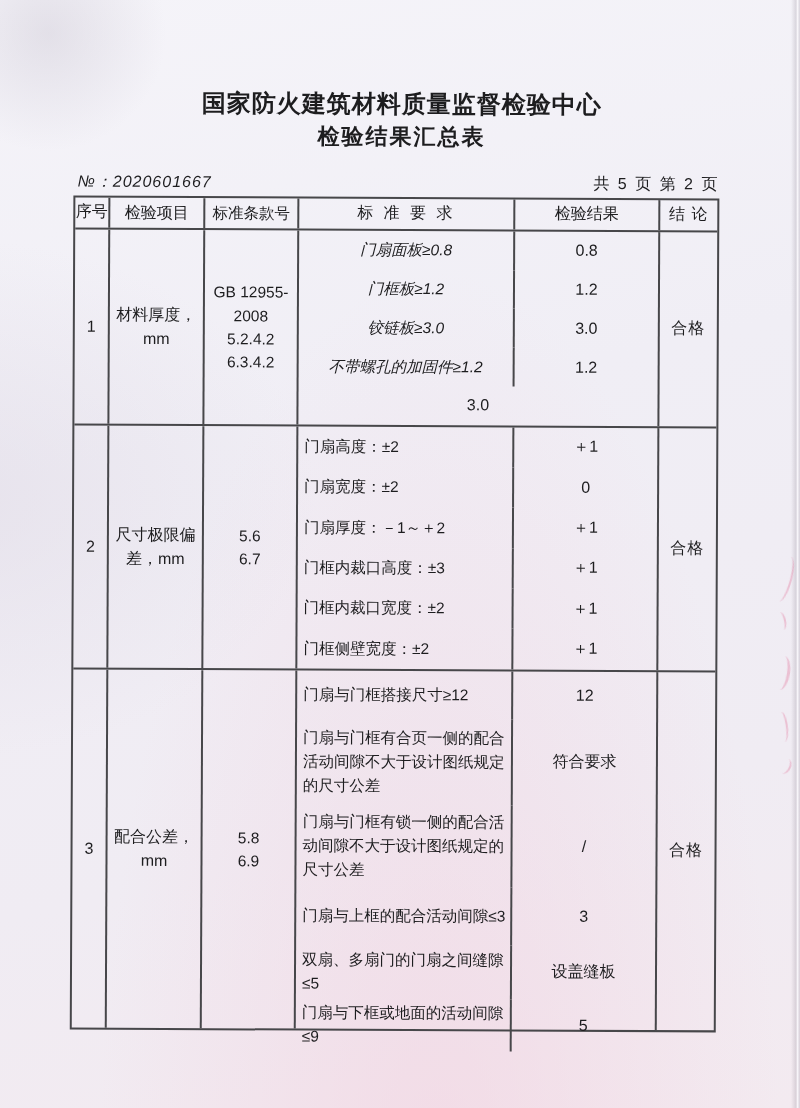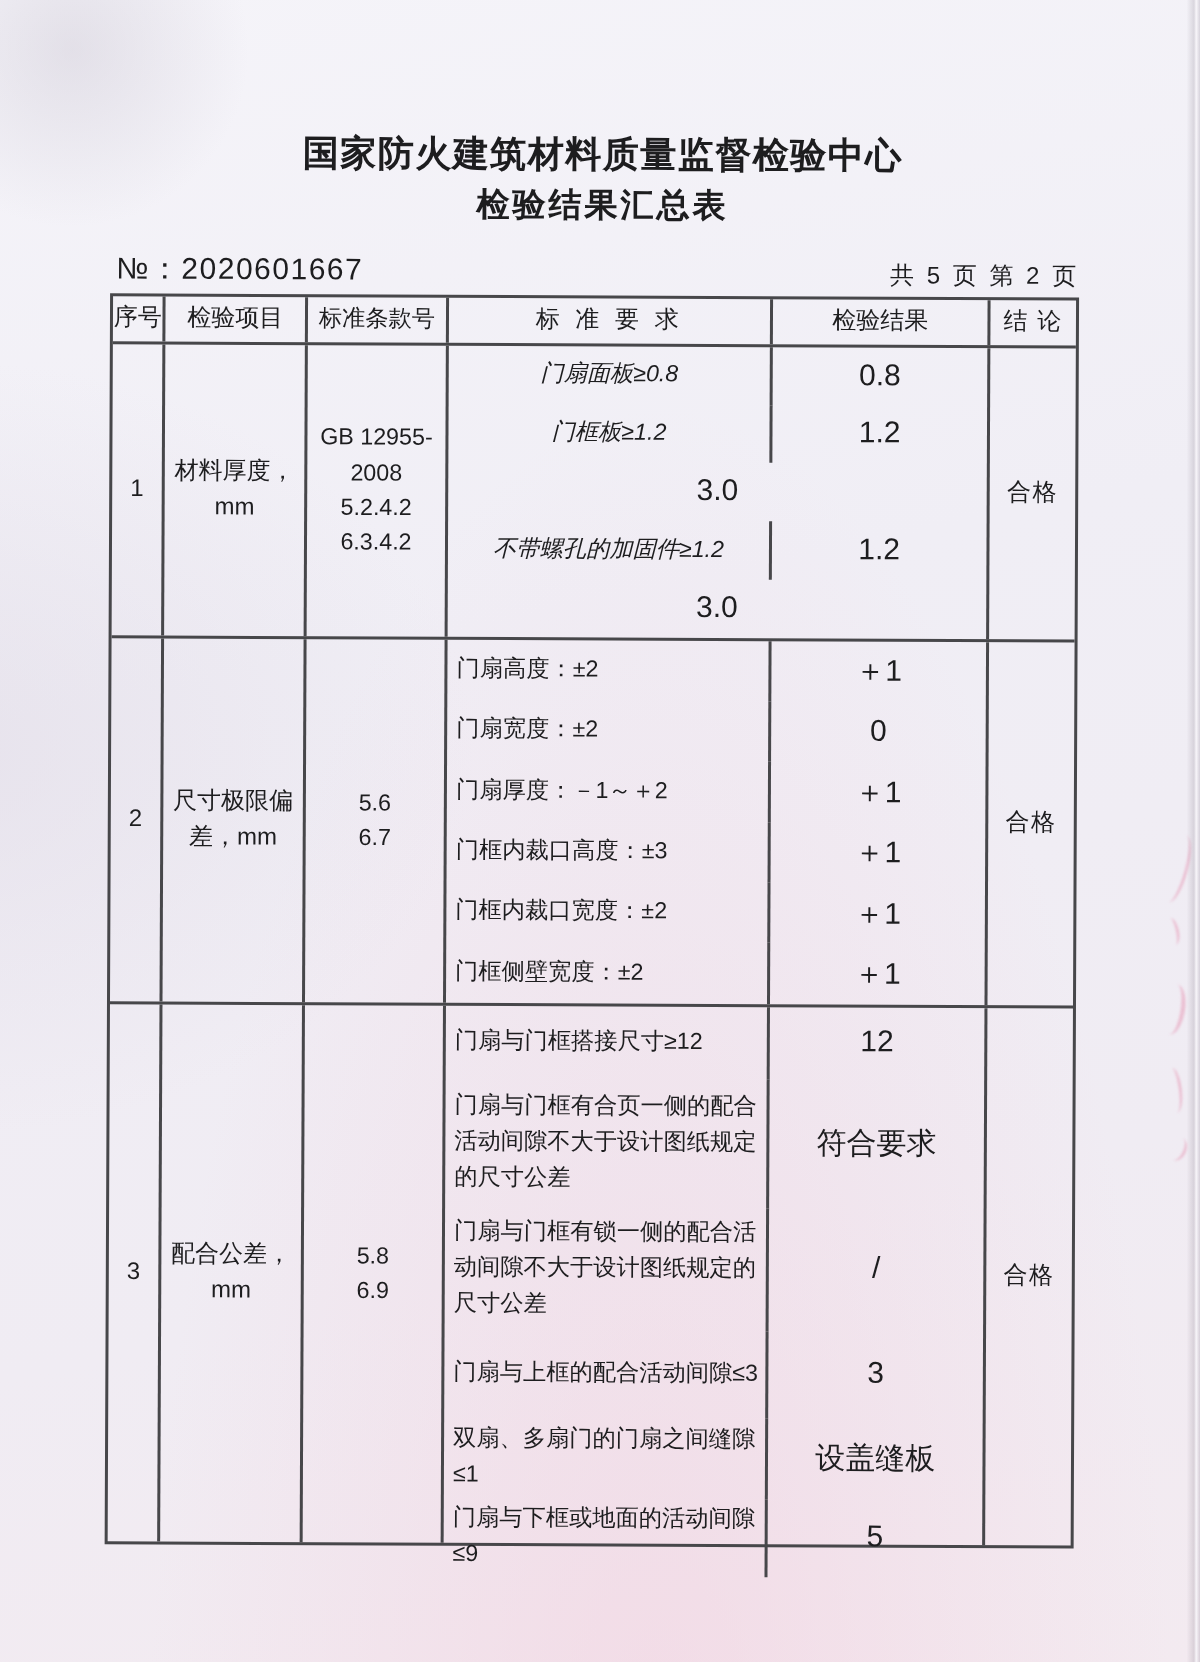--- a/index.html
+++ b/index.html
@@ -23,21 +23,21 @@
   .pm2{ top:612px; right:14px; width:8px;  height:18px; border-radius:50%; transform:rotate(-12deg); }
   .pm3{ top:656px; right:10px; width:16px; height:34px; border-radius:0 50% 55% 0; transform:rotate(8deg); border-right-width:3px; }
   .pm4{ top:712px; right:12px; width:10px; height:30px; border-radius:0 40% 60% 0; transform:rotate(-10deg); }
   .pm5{ top:758px; right:9px;  width:12px; height:16px; border-radius:50%; transform:rotate(25deg); }
 
   .doc{ position:absolute; left:0; top:0; width:100%; padding-top:88px; transform:rotate(.25deg); }
   h1{ text-align:center; font-size:24px; font-weight:700; letter-spacing:1px; line-height:1.3; }
   h2{ text-align:center; font-size:22px; font-weight:700; letter-spacing:2px; line-height:1.3; margin-top:4px; }
 
   .meta{ width:646px; margin:16px 0 0 72px; display:flex; justify-content:space-between; align-items:flex-end; height:26px; }
-  .report-no{ font-size:20px; letter-spacing:1px; padding-left:4px; }
+  .report-no{ font-size:16px; letter-spacing:1px; padding-left:4px;font-style:italic; }
   .page-ind{ font-size:16px; letter-spacing:2px; }
 
   .tbl{ width:646px; margin:3px 0 0 72px; border:2px solid #47474a; background:transparent; }
   .cell{ border-right:2px solid #47474a; display:flex; align-items:center; justify-content:center; text-align:center; }
   .thead{ display:flex; height:32px; border-bottom:2px solid #47474a; font-size:16px; }
   .thead .cell{ font-weight:400; }
   .h-spaced{ letter-spacing:3px; }
   .c-seq{ width:35px; flex:0 0 35px; }
   .c-item{ width:95px; flex:0 0 95px; white-space:pre-line; line-height:1.5; font-size:16px; }
   .c-clause{ width:94px; flex:0 0 94px; white-space:pre-line; line-height:1.5; font-size:15.5px; }
@@ -46,21 +46,21 @@
 
   .trow{ display:flex; border-bottom:2px solid #47474a; font-size:16px; }
   .trow:last-child{ border-bottom:none; }
   .r1{ height:196px; } .r2{ height:244px; } .r3{ height:358px; }
 
   .pair{ display:flex; flex:1 1 0; }
   .preq{
     width:216px; flex:0 0 216px; border-right:2px solid #47474a;
     display:flex; align-items:center; font-size:15.5px; line-height:1.55;
   }
-  .pres{ flex:1 1 auto; display:flex; align-items:center; justify-content:center; font-size:20px; }
+  .pres{ flex:1 1 auto; display:flex; align-items:center; justify-content:center; font-size:16px; }
   .r1 .preq{ justify-content:center; text-align:center;font-style:italic; }
   .r2 .preq, .r3 .preq{ justify-content:flex-start; text-align:left; padding:2px 2px 2px 6px; }
   .r3 .pair{ flex:none; }
   .r3 .pair:nth-child(1){ height:48px; }
   .r3 .pair:nth-child(2){ height:86px; }
   .r3 .pair:nth-child(3){ height:82px; }
   .r3 .pair:nth-child(4){ height:58px; }
   .r3 .pair:nth-child(5){ height:54px; }
   .r3 .pair:nth-child(6){ flex:1 1 auto; }
 </style>
@@ -105,20 +105,21 @@
         <div class="c-pairs">
           <div class="pair">
               <div class="preq">门扇面板≥0.8</div>
               <div class="pres">0.8</div>
             </div>
           <div class="pair">
               <div class="preq">门框板≥1.2</div>
               <div class="pres">1.2</div>
             </div>
           <div class="pair">
+              <div class="preq">铰链板≥3.0</div>
               <div class="pres">3.0</div>
             </div>
           <div class="pair">
               <div class="preq">不带螺孔的加固件≥1.2</div>
               <div class="pres">1.2</div>
             </div>
           <div class="pair">
               <div class="pres">3.0</div>
             </div>
         </div>
@@ -177,21 +178,21 @@
             </div>
           <div class="pair">
               <div class="preq">门扇与门框有锁一侧的配合活动间隙不大于设计图纸规定的尺寸公差</div>
               <div class="pres">/</div>
             </div>
           <div class="pair">
               <div class="preq">门扇与上框的配合活动间隙≤3</div>
               <div class="pres">3</div>
             </div>
           <div class="pair">
-              <div class="preq">双扇、多扇门的门扇之间缝隙≤1</div>
+              <div class="preq">双扇、多扇门的门扇之间缝隙≤5</div>
               <div class="pres">设盖缝板</div>
             </div>
           <div class="pair">
               <div class="preq">门扇与下框或地面的活动间隙≤9</div>
               <div class="pres">5</div>
             </div>
         </div>
         <div class="cell c-concl">合格</div>
       </div>
     </div>

